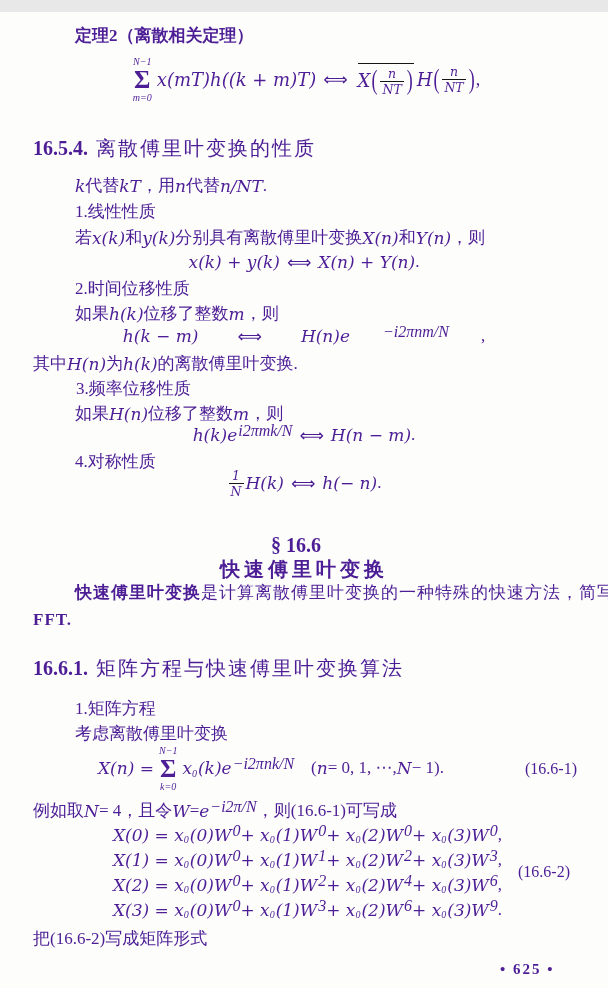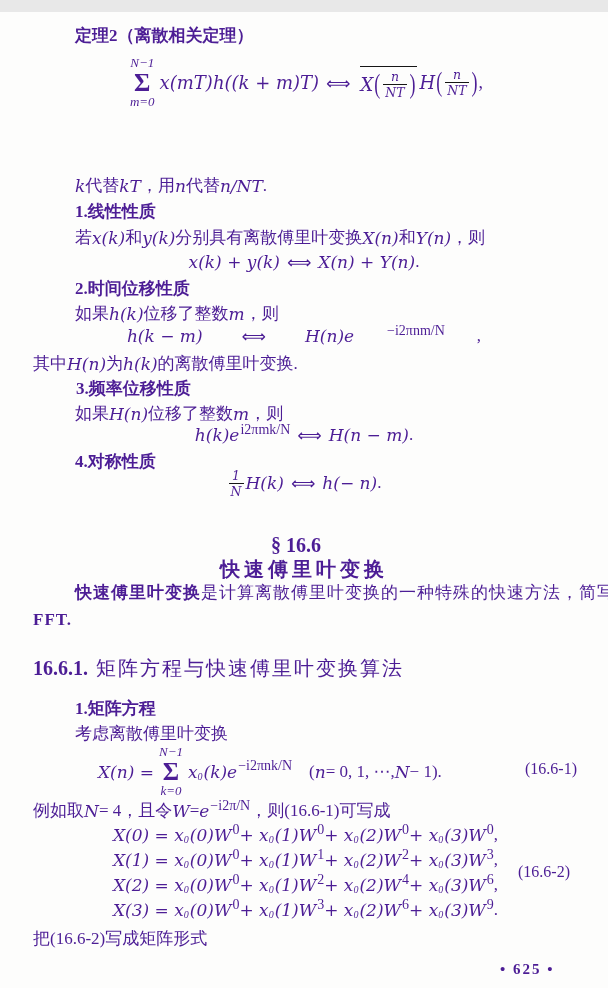--- a/index.html
+++ b/index.html
@@ -6,36 +6,36 @@
   .page{
     position:relative;width:608px;height:988px;margin:12px auto;
     background:#fdfdfc;color:#4c1d95;overflow:hidden;
     font-family:"Liberation Serif","DejaVu Serif",serif;
     font-size:17px;
   }
   .blk{position:absolute;white-space:nowrap;display:flex;align-items:center;line-height:1.2;}
   .ctr{left:0;width:608px;justify-content:center;}
   .bd{font-weight:bold;}
   .it{font-style:italic;font-family:"DejaVu Serif",serif;}
-  .sp{font-size:14px;vertical-align:super;position:relative;top:-5px;margin-left:1px;}
+  .sp{font-size:16px;vertical-align:super;font-style:italic;position:relative;top:-5px;margin-left:1px;}
   .sb{font-size:10px;font-style:italic;position:relative;top:5px;margin-right:1px;}
   .arr{font-family:"DejaVu Sans",sans-serif;font-size:17px;margin:0 7px;letter-spacing:0;}
   .sum{display:inline-flex;flex-direction:column;align-items:center;margin:0 5px;line-height:1;}
-  .sum .lim{font-size:13px;font-style:italic;line-height:1.1;}
+  .sum .lim{font-size:10px;font-style:italic;line-height:1.1;}
   .sum .sig{font-size:25px;line-height:1;font-weight:600;}
   .frac{display:inline-flex;flex-direction:column;align-items:center;font-size:12.5px;line-height:1.2;margin:0 2px;vertical-align:middle;}
   .frac .den{border-top:1.3px solid #151515;padding:0 2px;}
   .frac .num{padding:0 2px;}
   .ol{display:inline-flex;align-items:center;border-top:1.6px solid #151515;padding-top:2px;margin:0 3px;}
   .bigp{display:inline-block;transform:scaleY(1.5);margin:0 1px;}
   .h-num{font-weight:bold;font-size:20px;margin-right:8px;}
   .h-cjk{font-size:20px;letter-spacing:2px;}
   .sec-mark{font-weight:bold;font-size:20px;margin-right:16px;}
   .sec-title{font-weight:bold;font-size:20px;letter-spacing:4px;}
-  .list-title{font-weight:bold;text-align:right;}
+  .list-title{font-weight:normal;text-align:right;}
   .eqno{font-size:16px;}
   .footer{font-size:15px;font-weight:bold;letter-spacing:2px;}
 </style>
 </head>
 <body>
 
 <div class="page">
 
   <div class="blk bd" style="left:75px;top:14px;">定理2（离散相关定理）</div>
 
@@ -59,20 +59,24 @@
       <span class="it"> H </span>
       <span class="bigp">(</span>
       <span class="frac">
         <span class="num it">n</span>
         <span class="den it">NT</span>
       </span>
       <span class="bigp">)</span>
       <span>,</span>
     </div>
 
+  <div class="blk" style="left:33px;top:124px;">
+    <span class="h-num">16.5.4.</span>
+    <span class="h-cjk">离散傅里叶变换的性质</span>
+  </div>
 
   <div class="blk" style="left:75px;top:164px;">
       <span class="it">k</span>
       <span> 代替 </span>
       <span class="it">kT</span>
       <span>，用 </span>
       <span class="it">n</span>
       <span> 代替 </span>
       <span class="it">n/NT</span>
       <span>.</span>

